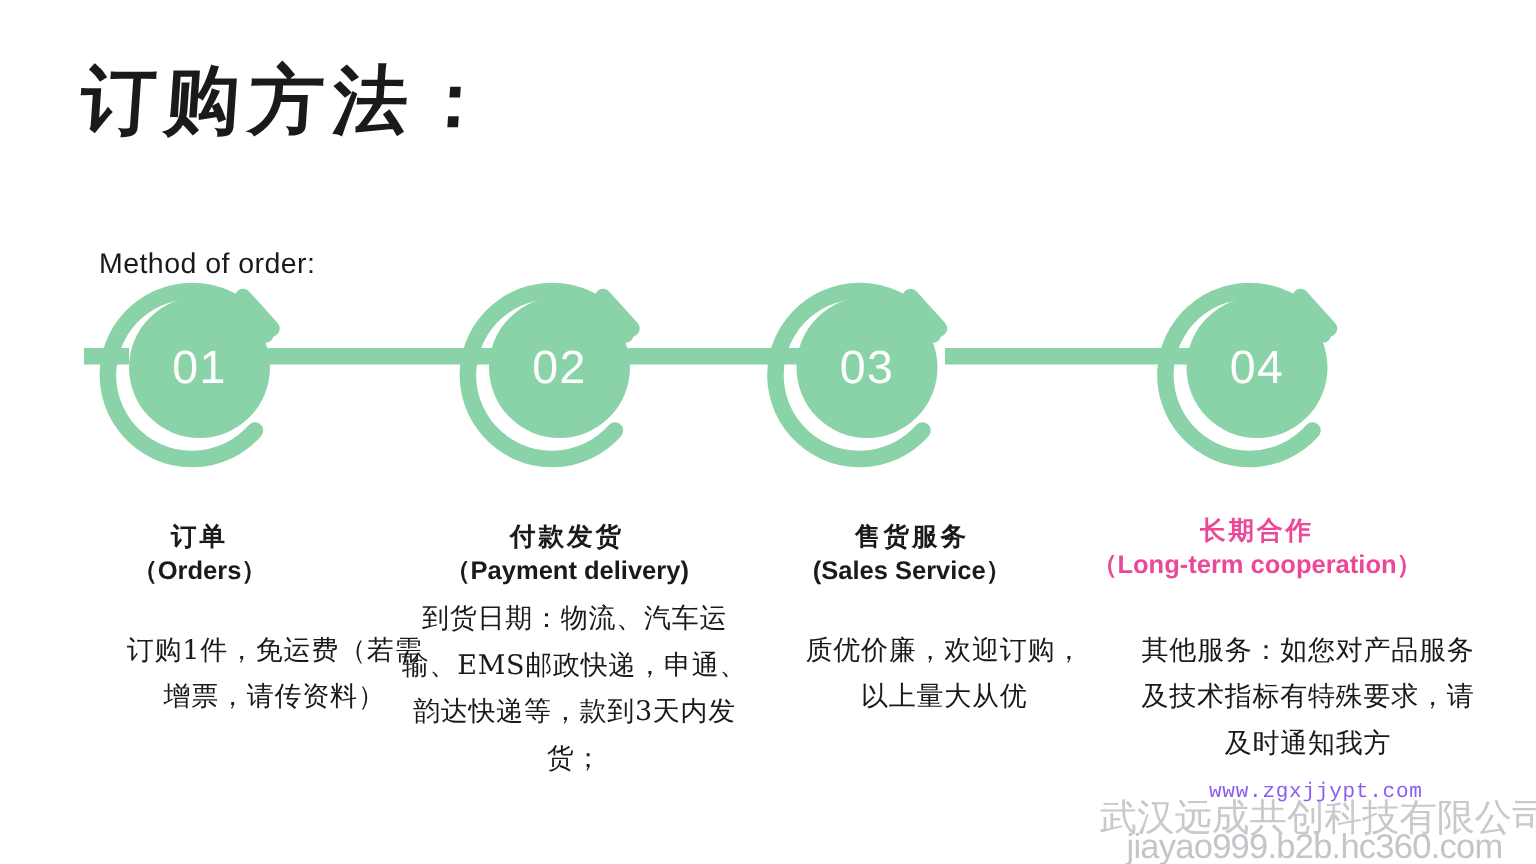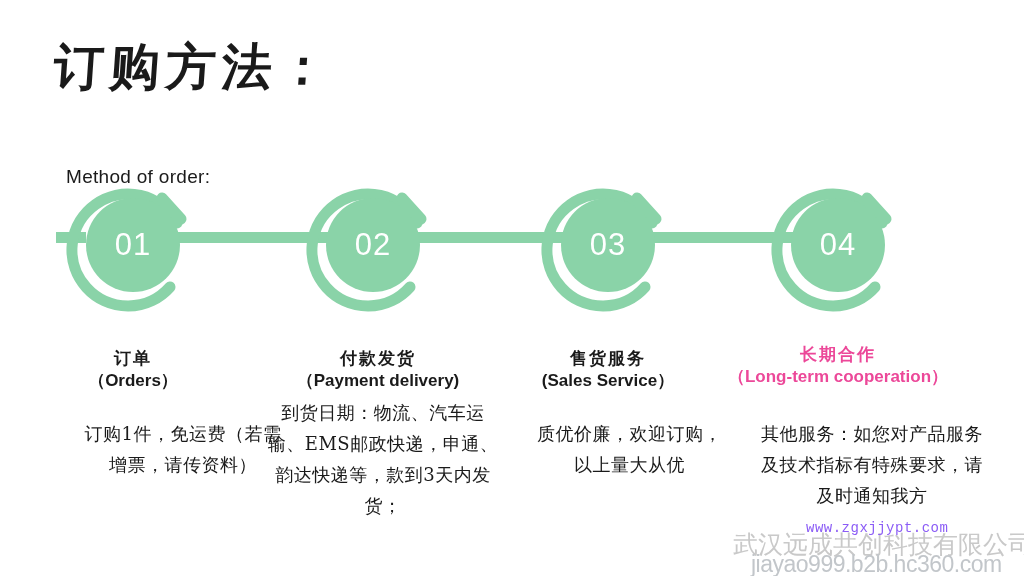--- a/index.html
+++ b/index.html
@@ -198,21 +198,21 @@
 
     <div class="step" style="left:298px;text-align:right;">
       <svg class="ring" viewBox="0 0 150 150">
         <path d="M 112 117 A 56 56 0 1 1 119 53" fill="none" stroke="#8ad3a8" stroke-width="11" stroke-linecap="round"></path>
         <path d="M 104 28 L 123 49 L 100 59" fill="none" stroke="#8ad3a8" stroke-width="11" stroke-linecap="round" stroke-linejoin="round"></path>
       </svg>
       <div class="disc"></div>
       <div class="num">02</div>
     </div>
 
-    <div class="step" style="left:533px;">
+    <div class="step" style="left:503px;">
       <svg class="ring" viewBox="0 0 150 150">
         <path d="M 112 117 A 56 56 0 1 1 119 53" fill="none" stroke="#8ad3a8" stroke-width="11" stroke-linecap="round"></path>
         <path d="M 104 28 L 123 49 L 100 59" fill="none" stroke="#8ad3a8" stroke-width="11" stroke-linecap="round" stroke-linejoin="round"></path>
       </svg>
       <div class="disc"></div>
       <div class="num">03</div>
     </div>
 
     <div class="step" style="left:763px;">
       <svg class="ring" viewBox="0 0 150 150">

